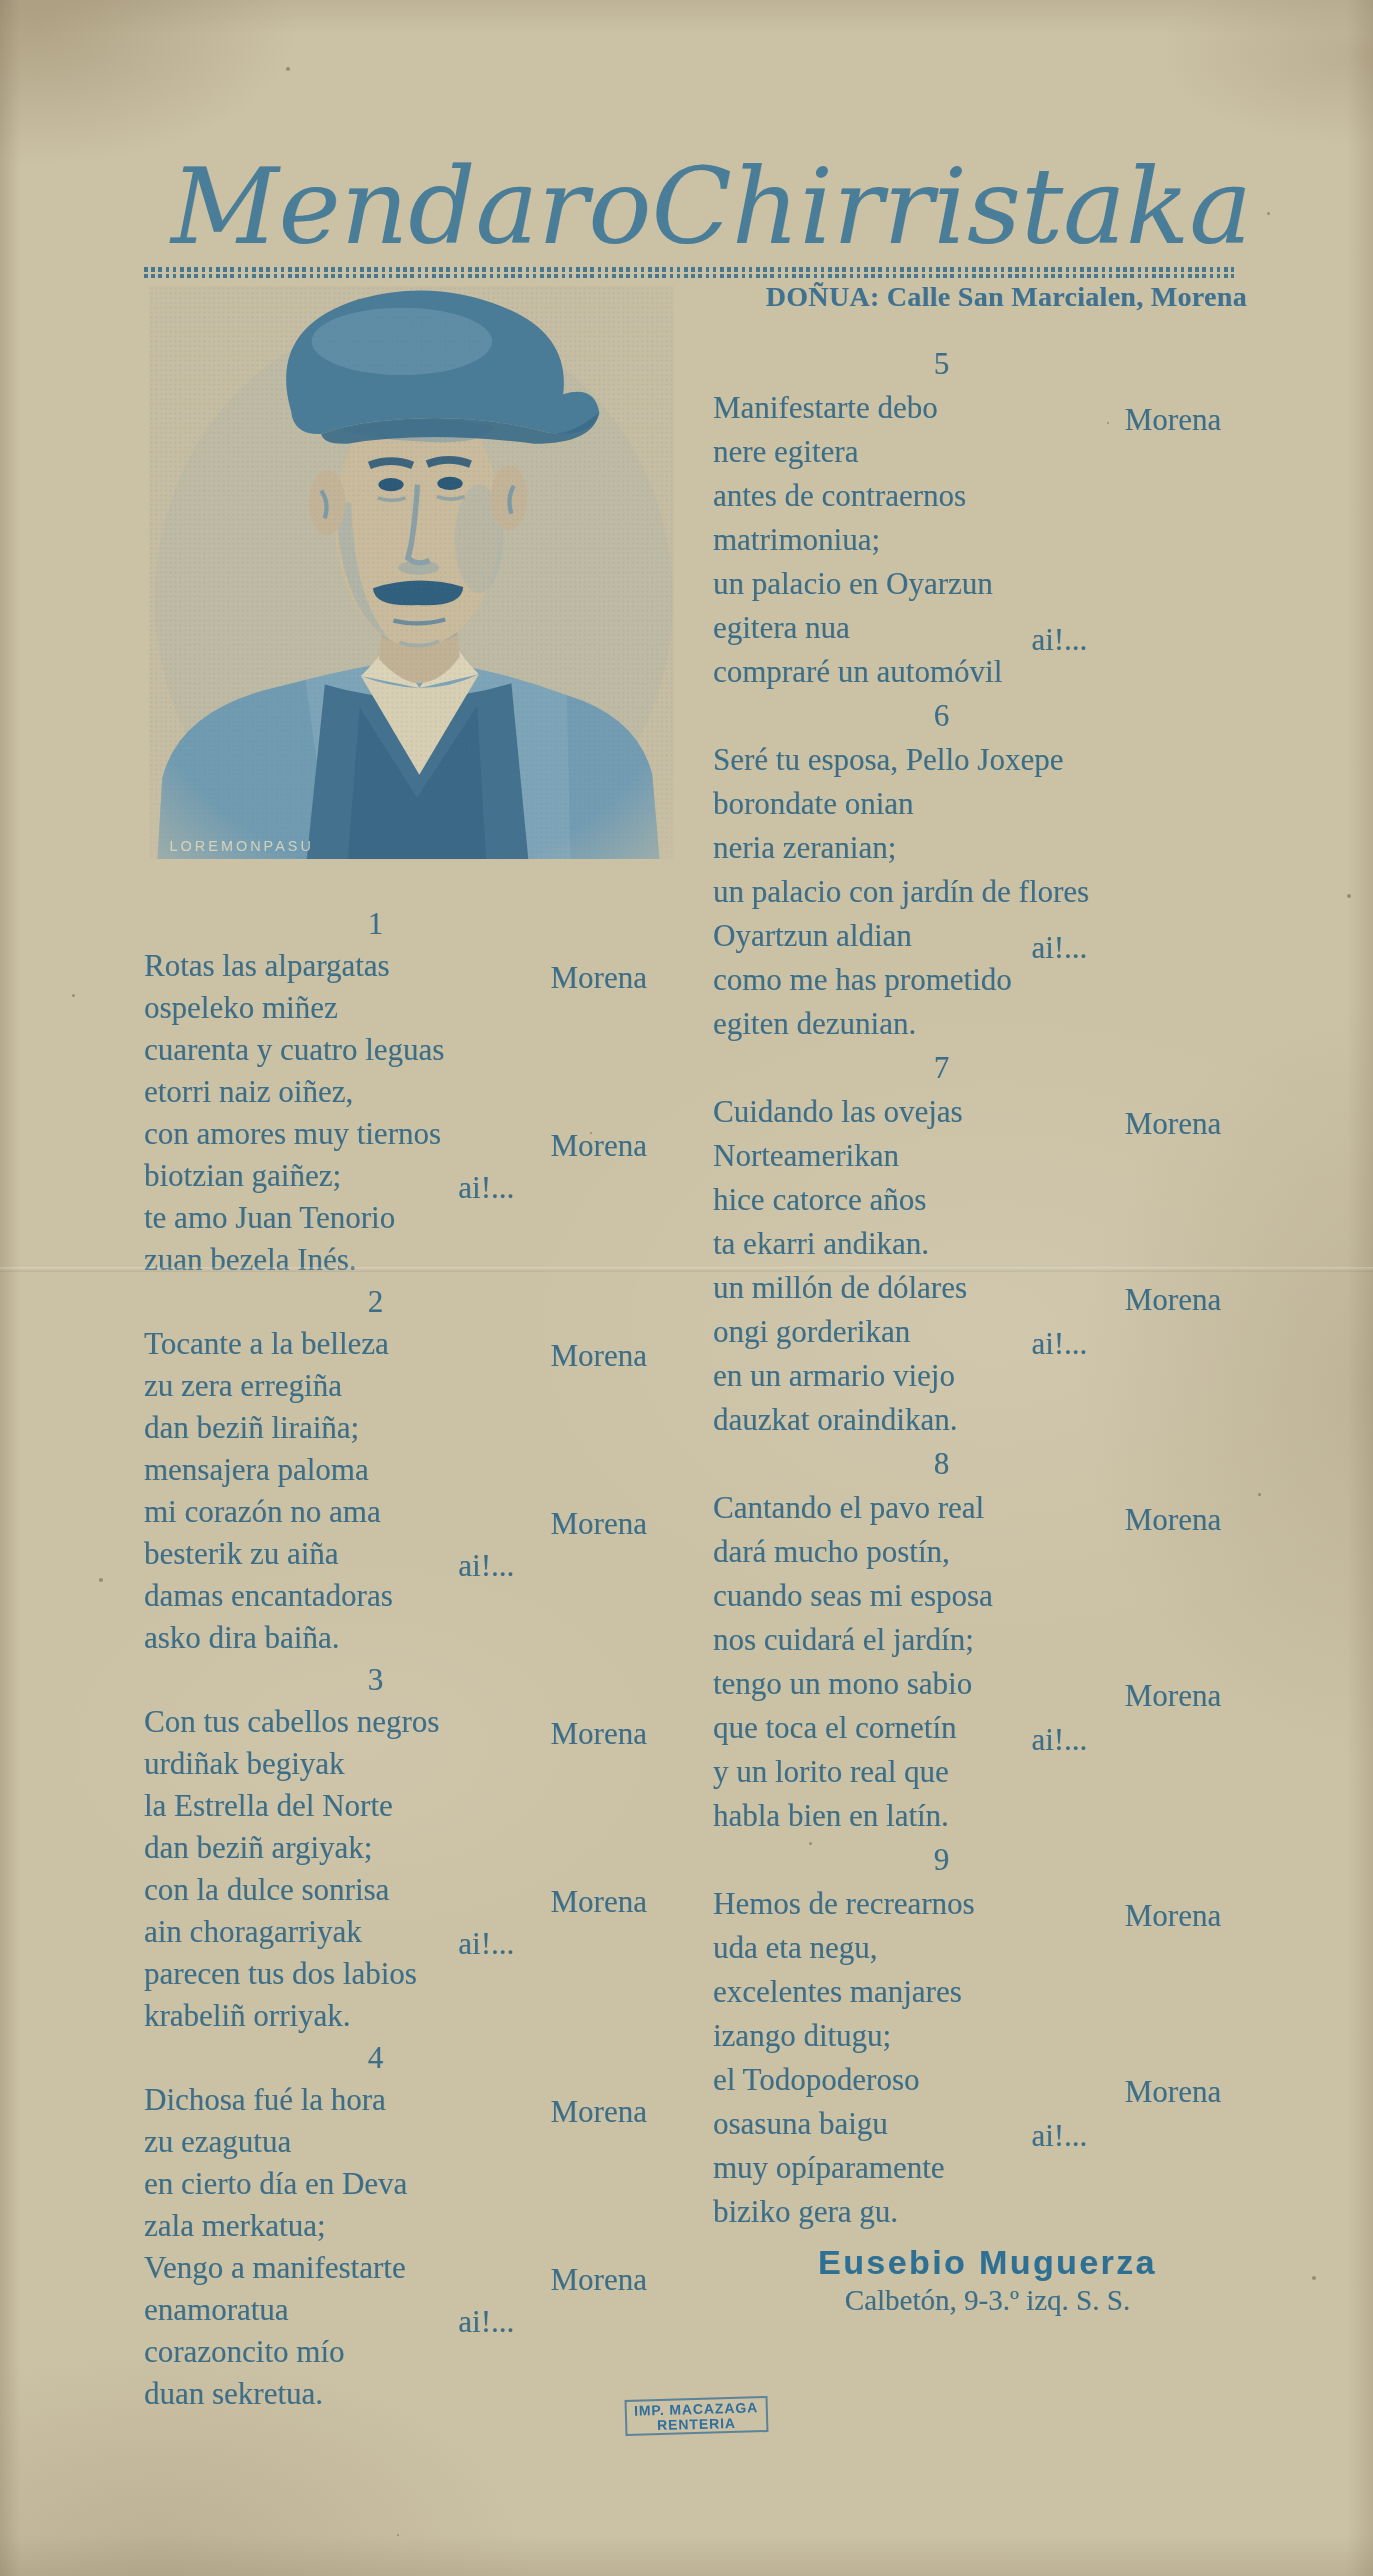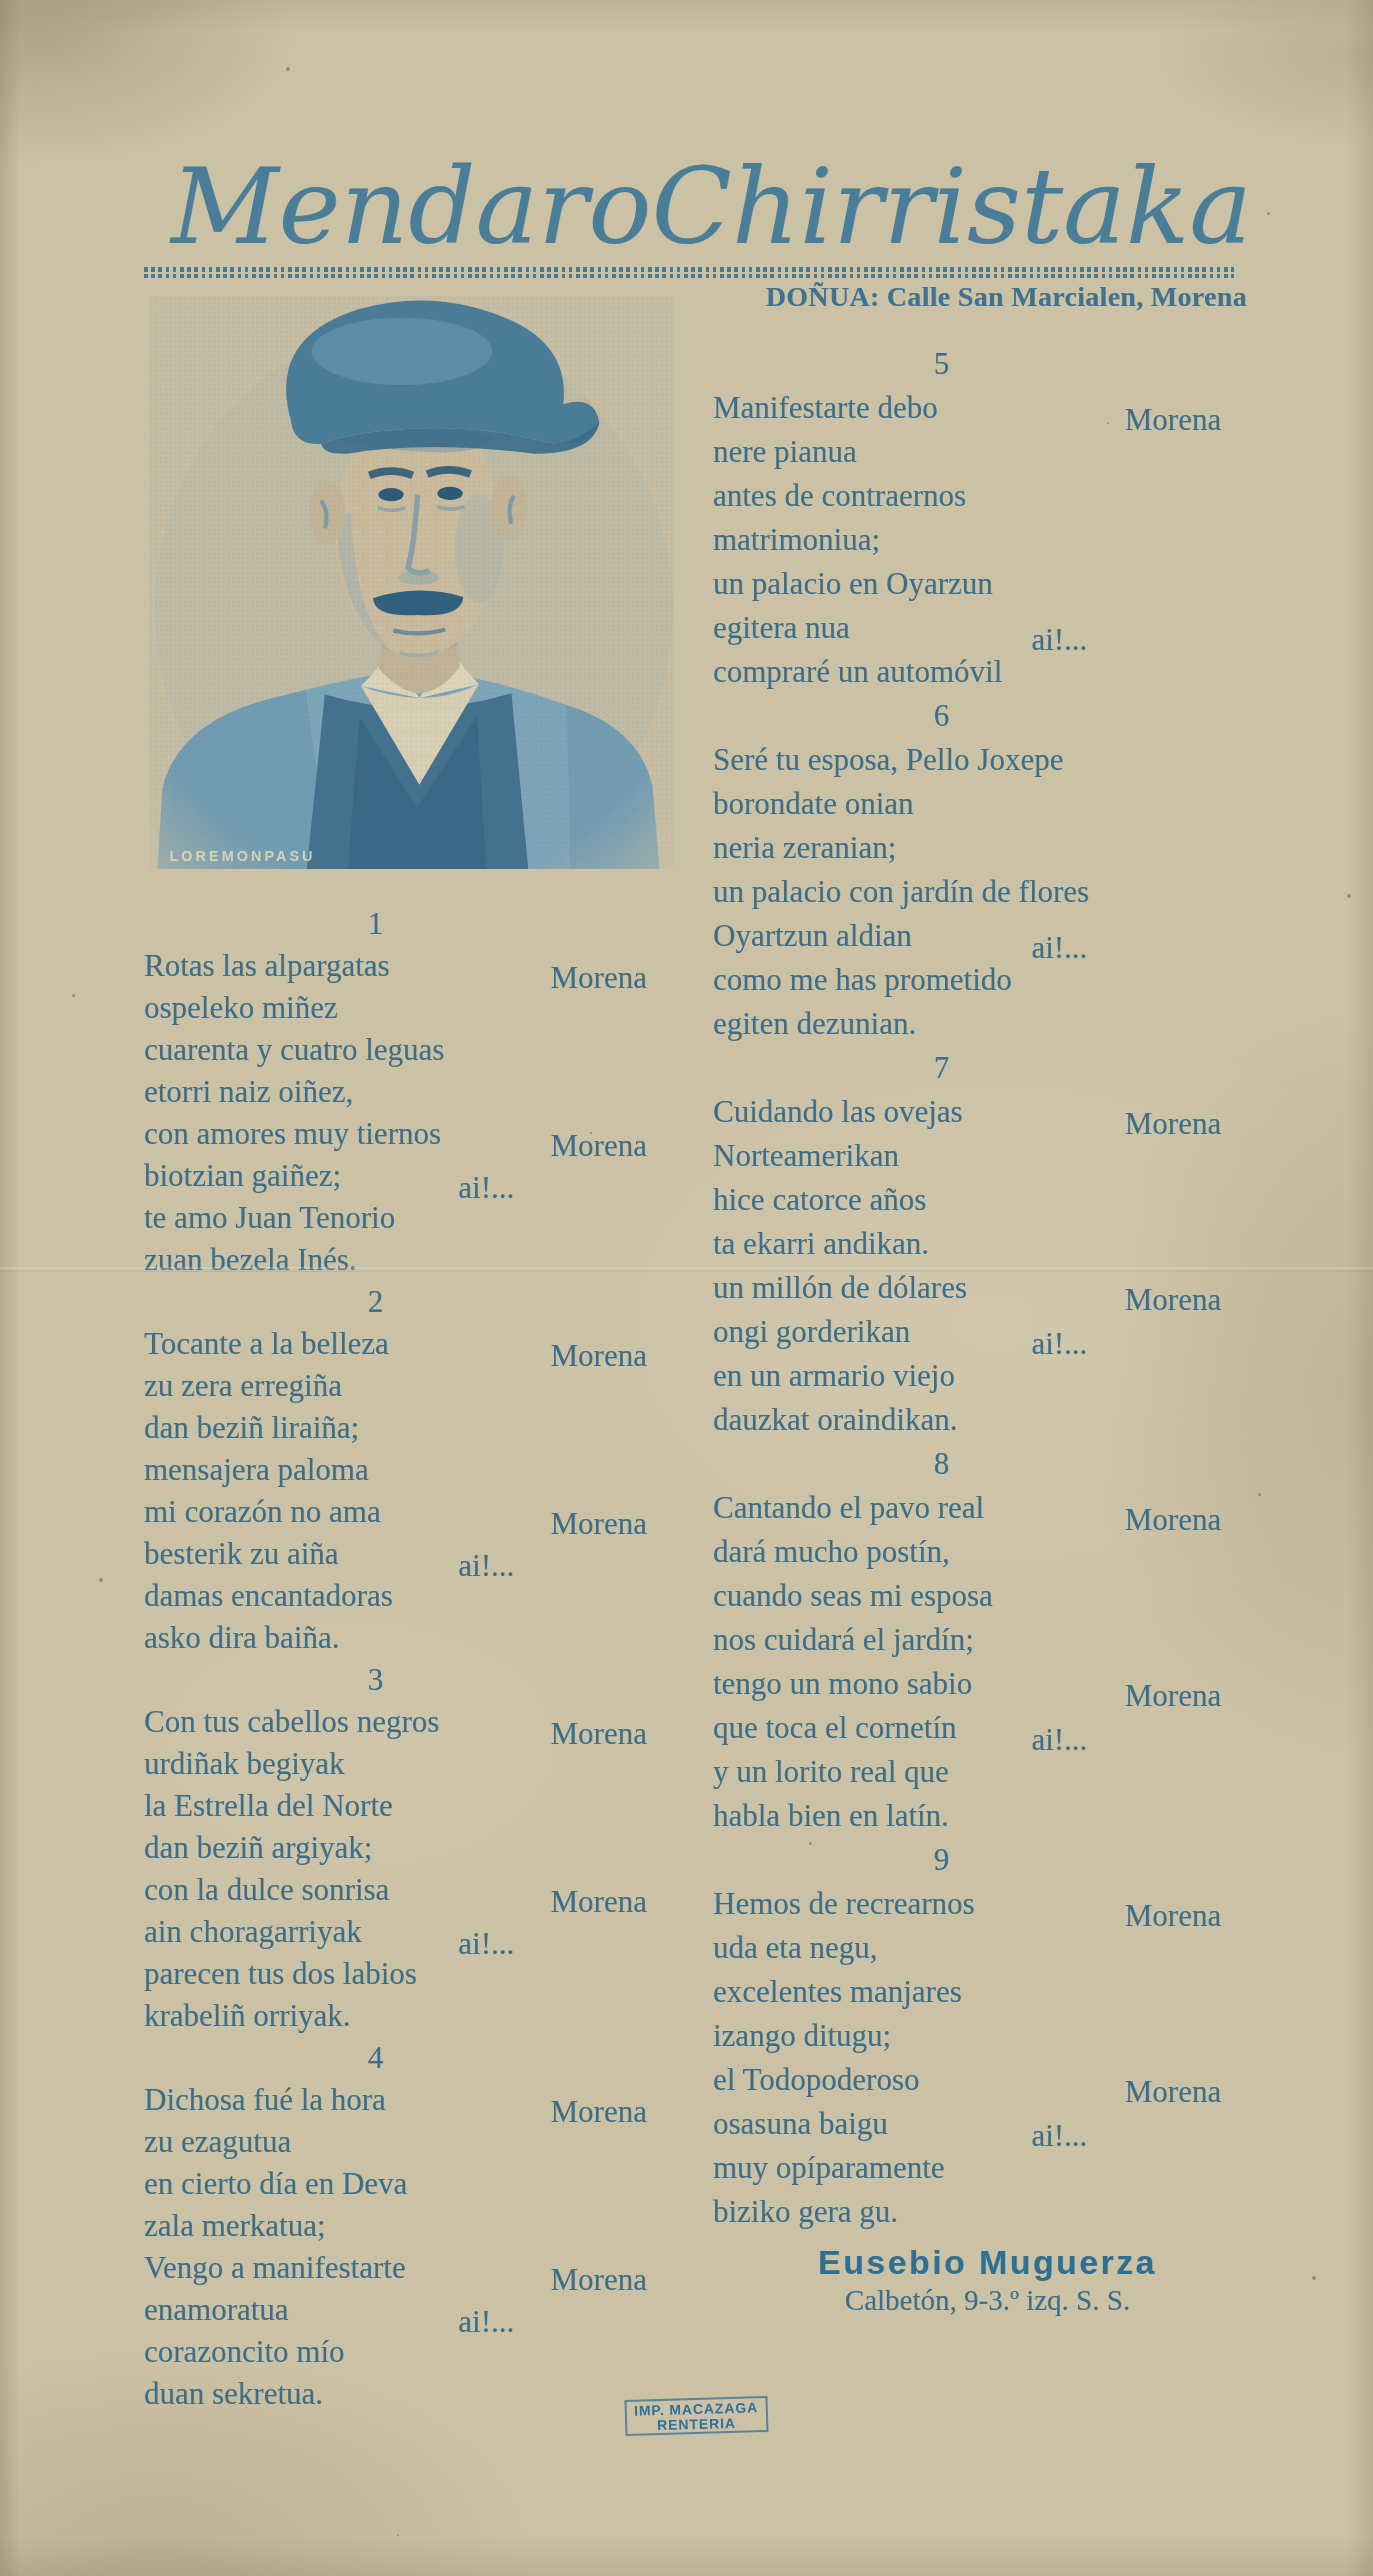--- a/index.html
+++ b/index.html
@@ -34,21 +34,21 @@
     height:4.8px;
     background:repeating-linear-gradient(90deg, rgba(64,116,144,.95) 0 3.6px, rgba(64,116,144,0) 3.6px 7.2px);
   }
   .rule .gap{height:1.8px;}
   .tune{
     position:absolute;left:602px;top:282px;width:645px;text-align:right;
     font-weight:bold;font-size:28px;line-height:30px;letter-spacing:0.3px;color:#3f7190;white-space:nowrap;
   }
 
   
-  .photo{position:absolute;left:149px;top:296px;width:525px;height:573px;font-weight:bold;}
+  .photo{position:absolute;left:149px;top:286px;width:525px;height:573px;}
 
   
   .col{position:absolute;}
   .col-left{left:144px;top:903px;width:542px;}
   .col-right{left:713px;top:342px;width:549px;}
   .vl{position:relative;white-space:nowrap;font-size:31px;}
   .col-left  .vl{height:42px;line-height:42px;}
   .col-right .vl{height:44px;line-height:44px;}
   .vnum{text-align:center;}
   .col-left  .vnum{width:463px;}
@@ -207,21 +207,21 @@
         <div class="vl vline"><span class="vtext">corazoncito mío</span></div>
         <div class="vl vline"><span class="vtext">duan sekretua.</span></div>
       </div>
     </div>
 
   <div class="col col-right ink" id="col-right">
 
   <div class="verse">
         <div class="vl vnum">5</div>
         <div class="vl vline"><span class="vtext">Manifestarte debo</span><span class="refrain">Morena</span></div>
-        <div class="vl vline"><span class="vtext">nere pianua</span></div>
+        <div class="vl vline"><span class="vtext">nere egitera</span></div>
         <div class="vl vline"><span class="vtext">antes de contraernos</span></div>
         <div class="vl vline"><span class="vtext">matrimoniua;</span></div>
         <div class="vl vline"><span class="vtext">un palacio en Oyarzun</span></div>
         <div class="vl vline"><span class="vtext">egitera nua</span><span class="refrain ai">ai!...</span></div>
         <div class="vl vline"><span class="vtext">compraré un automóvil</span></div>
       </div>
       <div class="verse">
         <div class="vl vnum">6</div>
         <div class="vl vline"><span class="vtext">Seré tu esposa, Pello Joxepe</span></div>
         <div class="vl vline"><span class="vtext">borondate onian</span></div>

